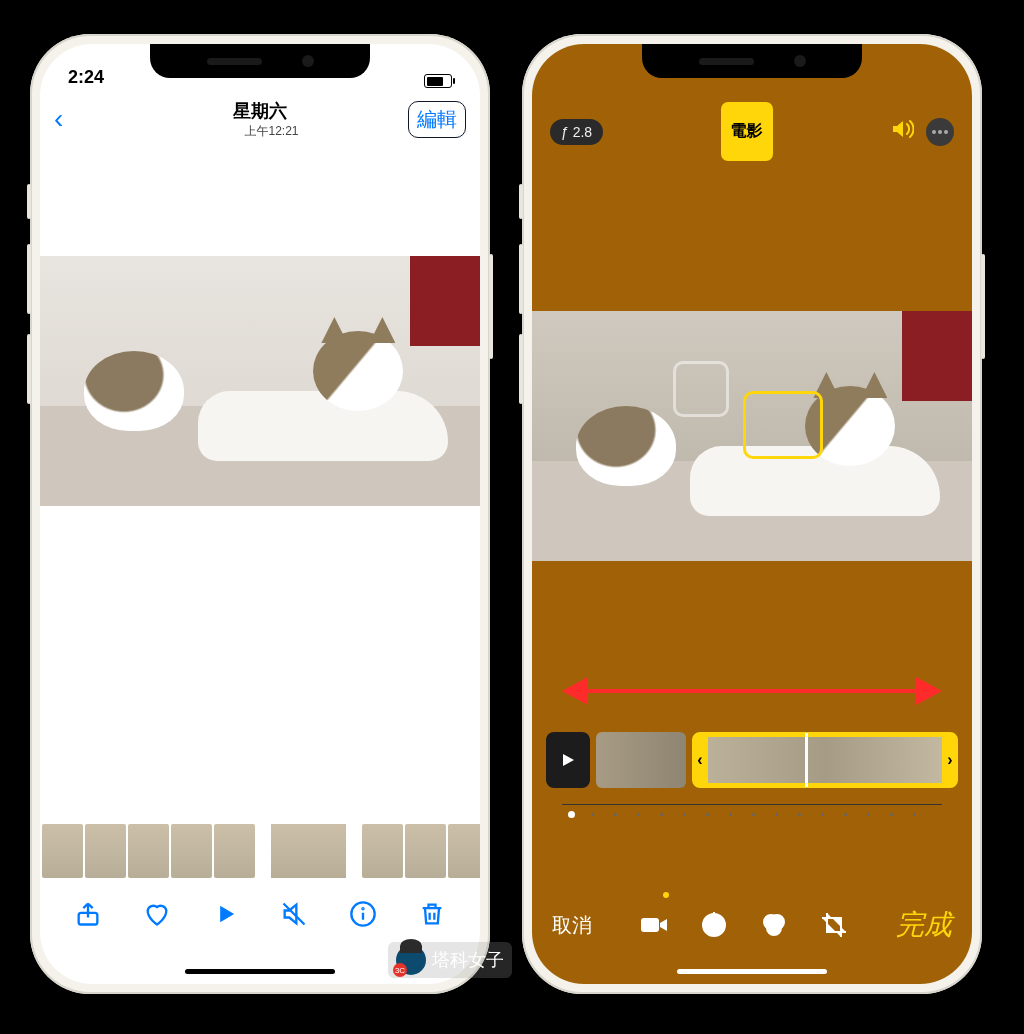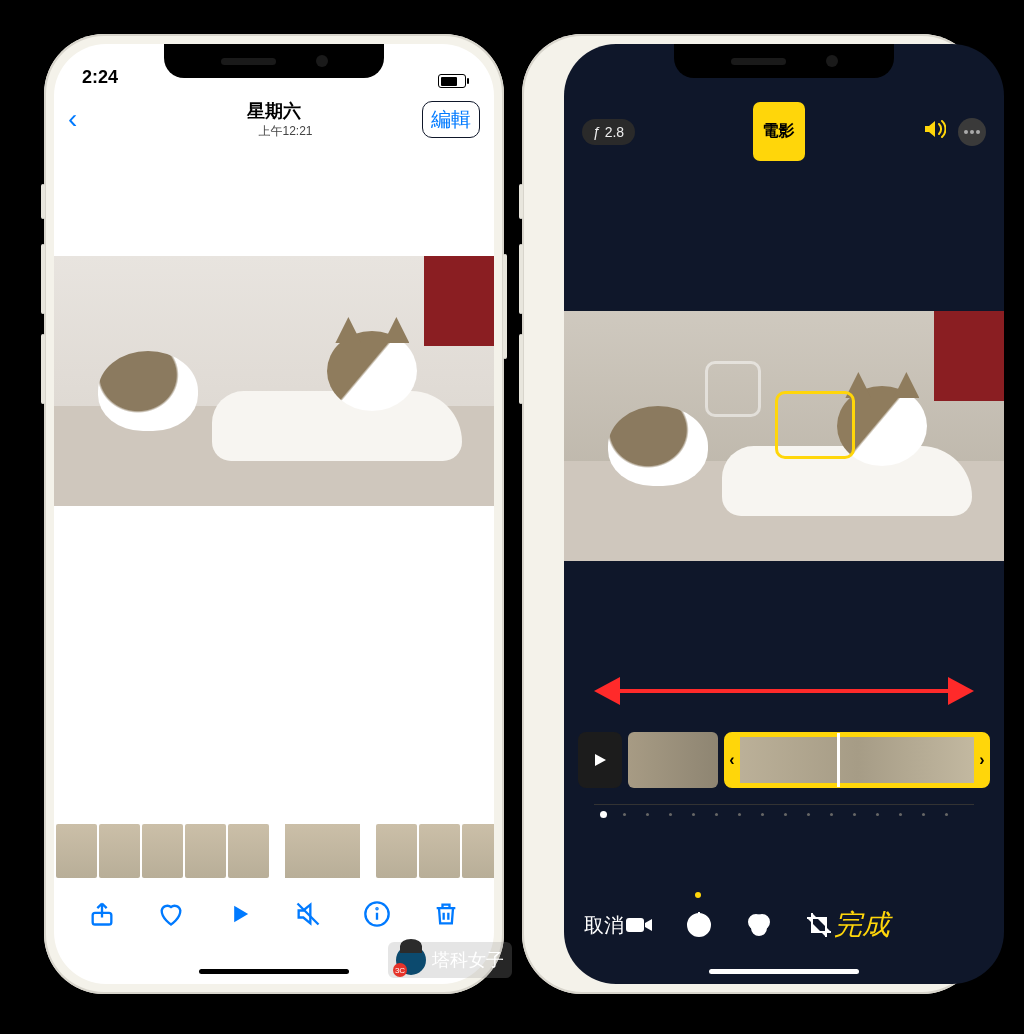--- a/index.html
+++ b/index.html
@@ -44,21 +44,21 @@
     top:0; left:50%; transform:translateX(-50%);
     width: 220px; height: 34px;
     background:#000; border-radius: 0 0 20px 20px;
     z-index: 50;
     display:flex; align-items:center; justify-content:center; gap:40px;
   }
   .notch .speaker { width:55px; height:7px; background:#1a1a1a; border-radius:4px;}
   .notch .cam { width:12px; height:12px; background:#1a1a1a; border-radius:50%;}
 
   
-  .p1 { left: 44px; top: 34px; }
+  .p1 { left: 30px; top: 34px; }
   .p1 .phone-inner { background:#fff; }
   .statusbar {
     height: 48px; display:flex; align-items:flex-end; justify-content:space-between;
     padding: 0 28px 4px 28px;
   }
   .time { font-size:18px; font-weight:600; }
   .batt { width:28px; height:14px; border:1.5px solid #000; border-radius:3px; position:relative;}
   .batt::after{content:"";position:absolute;right:-4px;top:3px;width:2.5px;height:6px;background:#000;border-radius:1px;}
   .batt .fill{ position:absolute; left:1.5px; top:1.5px; bottom:1.5px; width:65%; background:#000; border-radius:1px;}
 
@@ -107,21 +107,21 @@
     position:absolute; bottom:38px; left:0; right:0;
     height:60px; display:flex; justify-content:space-around; align-items:center;
     padding:0 14px;
   }
   .toolbar .tb{ color:#007aff; }
   .toolbar svg{ width:28px; height:28px; stroke:#007aff; fill:none; stroke-width:2;}
   .home-ind{ position:absolute; bottom:10px; left:50%; transform:translateX(-50%); width:150px; height:5px; background:#000; border-radius:3px;}
 
   
   .p2 { left: 522px; top: 34px; }
-  .p2 .phone-inner{ background:#0f172a;margin-left:32px; }
+  .p2 .phone-inner{ background:#a16207; }
   .edit-top {
     padding-top:58px; display:flex; justify-content:space-between; align-items:center;
     padding-left:18px; padding-right:18px;
   }
   .pill { background:#2a2a2a; color:#eee; font-size:14px; padding:5px 11px; border-radius:14px; display:flex; align-items:center; gap:4px;}
   .pill-yellow{ background:#ffd60a; color:#000; font-weight:600; padding:19px 10px; border-radius:7px;}
   .sound-ico{ color:#ffd60a; font-size:22px;}
   .circle-more{ width:28px; height:28px; background:#3a3a3a; border-radius:50%; display:flex; align-items:center; justify-content:center; color:#aaa;}
 
   .edit-preview{
@@ -155,21 +155,21 @@
 
   .tick-line{
     position:absolute; top:760px; left:30px; right:30px; height:20px;
     display:flex; align-items:center; border-top:1px solid #333;
   }
   .tick-line .dot{width:3px;height:3px;background:#666;border-radius:50%;margin:0 10px;}
   .tick-line .marker{width:7px;height:7px;background:#fff;border-radius:50%;margin:0 6px;}
 
   .edit-bottom{
     position:absolute; bottom:40px; left:0; right:0;
-    display:flex; align-items:center; padding:0 20px;
+    display:flex; align-items:center; justify-content:space-between; padding:0 20px;
   }
   .txt-cancel{color:#fff;font-size:20px;}
   .txt-done{color:#ffd60a;font-size:28px;font-weight:500;font-style:italic;}
   .edit-tools{ display:flex; gap:30px; align-items:center;}
   .edit-tools .tico{ width:30px;height:30px; display:flex;align-items:center;justify-content:center;}
   .edit-tools svg{width:28px;height:28px;fill:#fff;}
   .edit-tools .sel svg{fill:#fff;}
   .yellow-dot{position:absolute;bottom:86px;left:131px;width:6px;height:6px;background:#ffd60a;border-radius:50%;}
 
   .home-ind2{ position:absolute; bottom:10px; left:50%; transform:translateX(-50%); width:150px; height:5px; background:#fff; border-radius:3px;}

